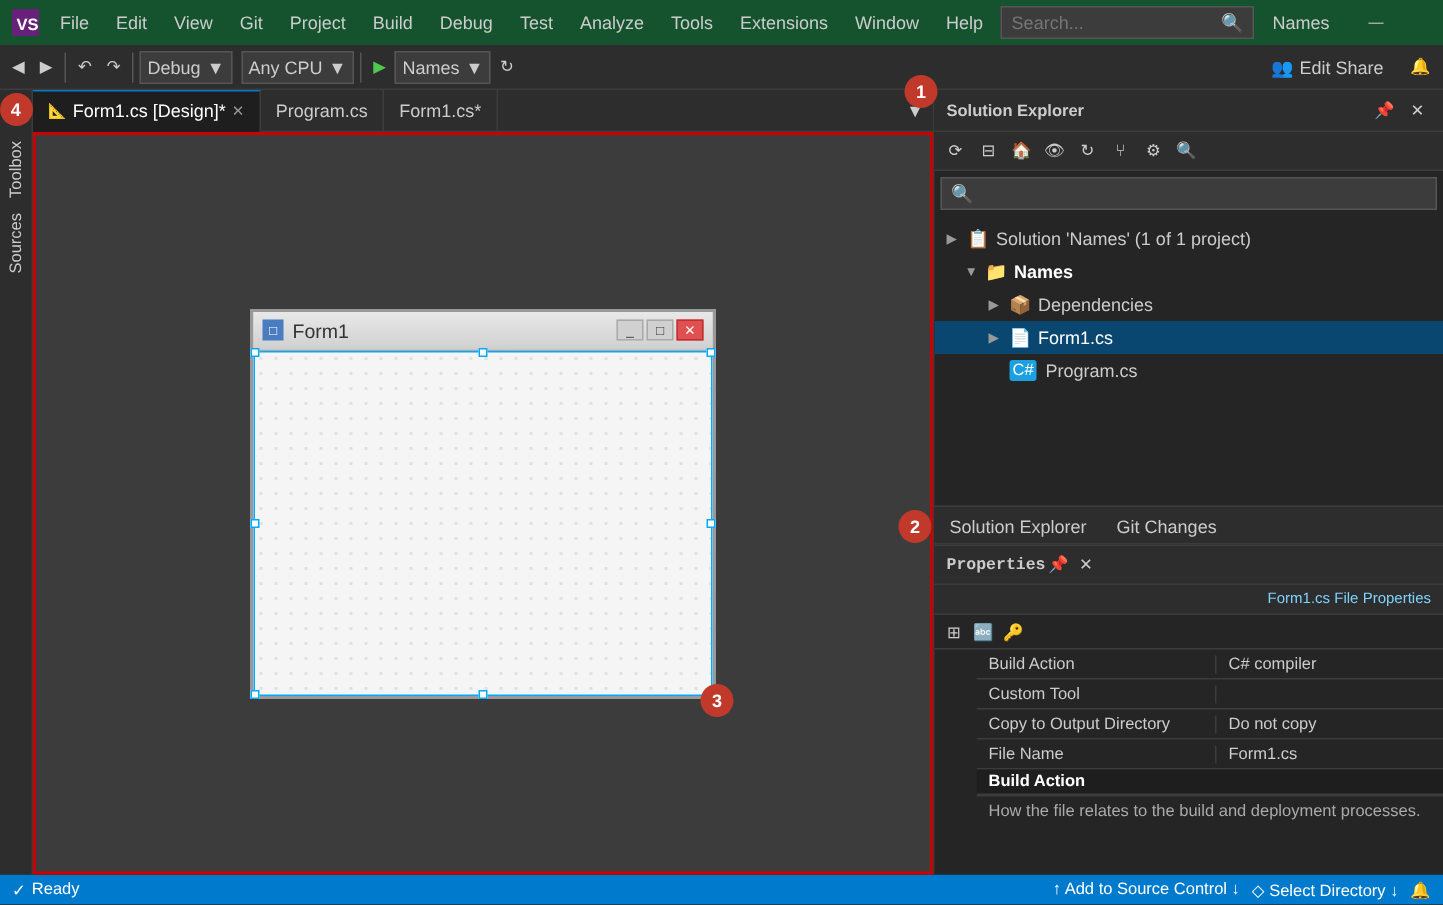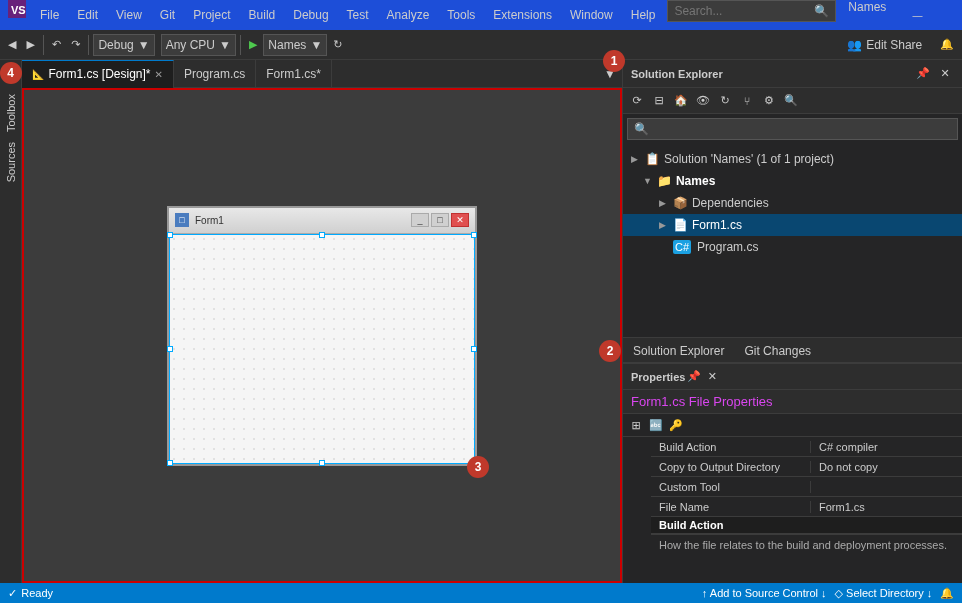--- a/index.html
+++ b/index.html
@@ -9,21 +9,22 @@
       background: #1e1e1e;
       font-family: 'Segoe UI', Arial, sans-serif;
       font-size: 12px;
       color: #d4d4d4;
       overflow: hidden;
     }
 
     
     .title-bar {
       display: flex;
-      background: #1d4ed8;
+      align-items: center;
+      background: #14532d;
       height: 30px;
       padding: 0 8px;
     }
     .title-bar-logo {
       width: 18px;
       height: 18px;
       margin-right: 6px;
     }
     .title-bar-menu {
       display: flex;
@@ -238,21 +239,21 @@
       background: #4a7cbf;
       margin-right: 6px;
       display: flex;
       align-items: center;
       justify-content: center;
       font-size: 9px;
       color: white;
     }
     .form-title-text {
       color: #333;
-      font-size: 10px;
+      font-size: 13px;
       flex: 1;
     }
     .form-win-btns {
       display: flex;
       gap: 2px;
     }
     .form-win-btn {
       width: 18px;
       height: 14px;
       background: #d0d0d0;
@@ -489,27 +490,29 @@
       align-items: center;
       background: #2d2d2d;
       height: 26px;
       padding: 0 8px;
       border-bottom: 1px solid #3c3c3c;
     }
     .props-title {
       font-size: 11px;
       color: #ccc;
       font-weight: 600;
+      font-family: Liberation Mono, monospace;
     }
     .props-file {
       padding: 4px 8px;
-      font-size: 13px;
-      color: #d946ef;
+      font-size: 10px;
+      color: #7dd3fc;
       background: #2d2d2d;
       border-bottom: 1px solid #3c3c3c;
+      text-align: right;
     }
     .props-toolbar {
       display: flex;
       align-items: center;
       padding: 2px 4px;
       gap: 2px;
       border-bottom: 1px solid #3c3c3c;
       background: #252526;
     }
     .props-table {
@@ -770,26 +773,26 @@
         <div class="panel-icon-btn">⊞</div>
         <div class="panel-icon-btn">🔤</div>
         <div class="panel-icon-btn">🔑</div>
       </div>
       <div class="props-table">
         <div class="prop-row">
           <span class="prop-name">Build Action</span>
           <span class="prop-value">C# compiler</span>
         </div>
         <div class="prop-row">
+          <span class="prop-name">Custom Tool</span>
+          <span class="prop-value"></span>
+        </div>
+        <div class="prop-row">
           <span class="prop-name">Copy to Output Directory</span>
           <span class="prop-value">Do not copy</span>
-        </div>
-        <div class="prop-row">
-          <span class="prop-name">Custom Tool</span>
-          <span class="prop-value"></span>
         </div>
         <div class="prop-row">
           <span class="prop-name">File Name</span>
           <span class="prop-value">Form1.cs</span>
         </div>
         <div class="prop-section">Build Action</div>
         <div class="prop-desc">How the file relates to the build and deployment processes.</div>
       </div>
     </div>
   </div>

